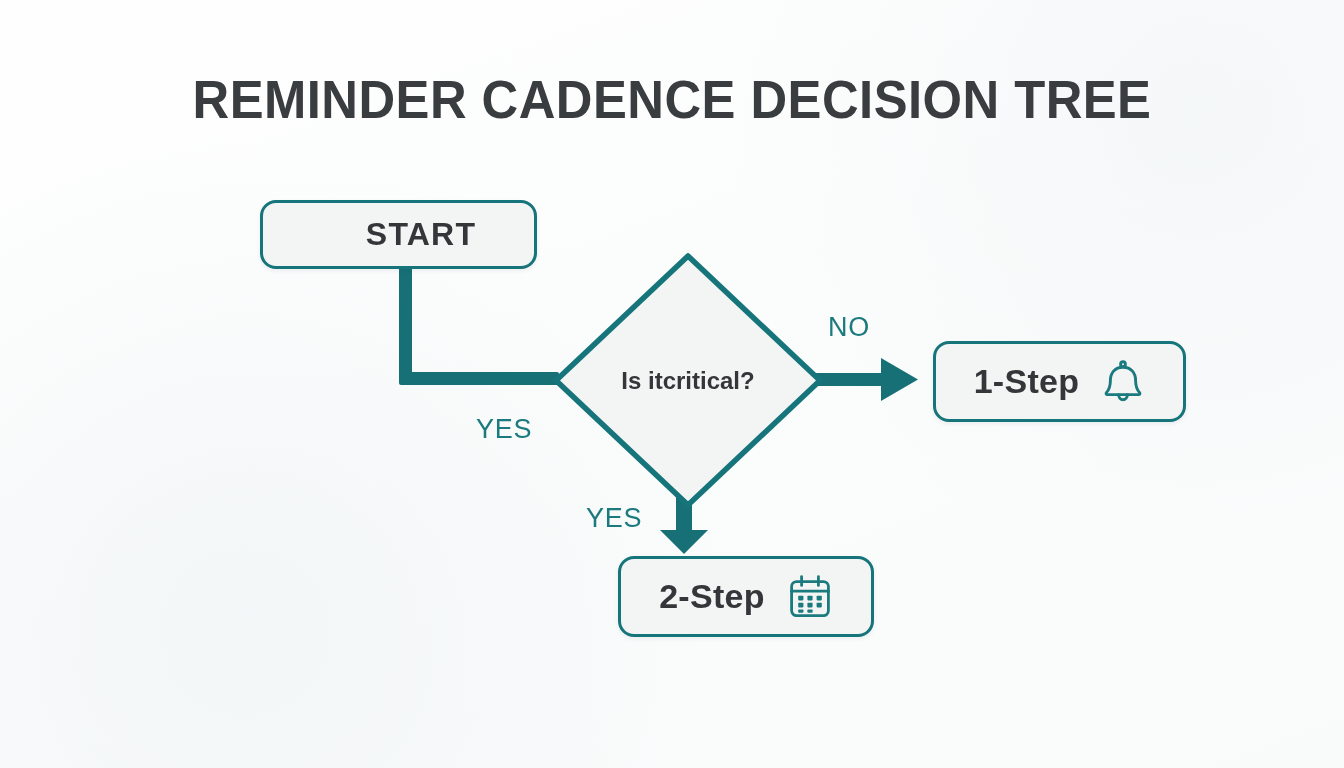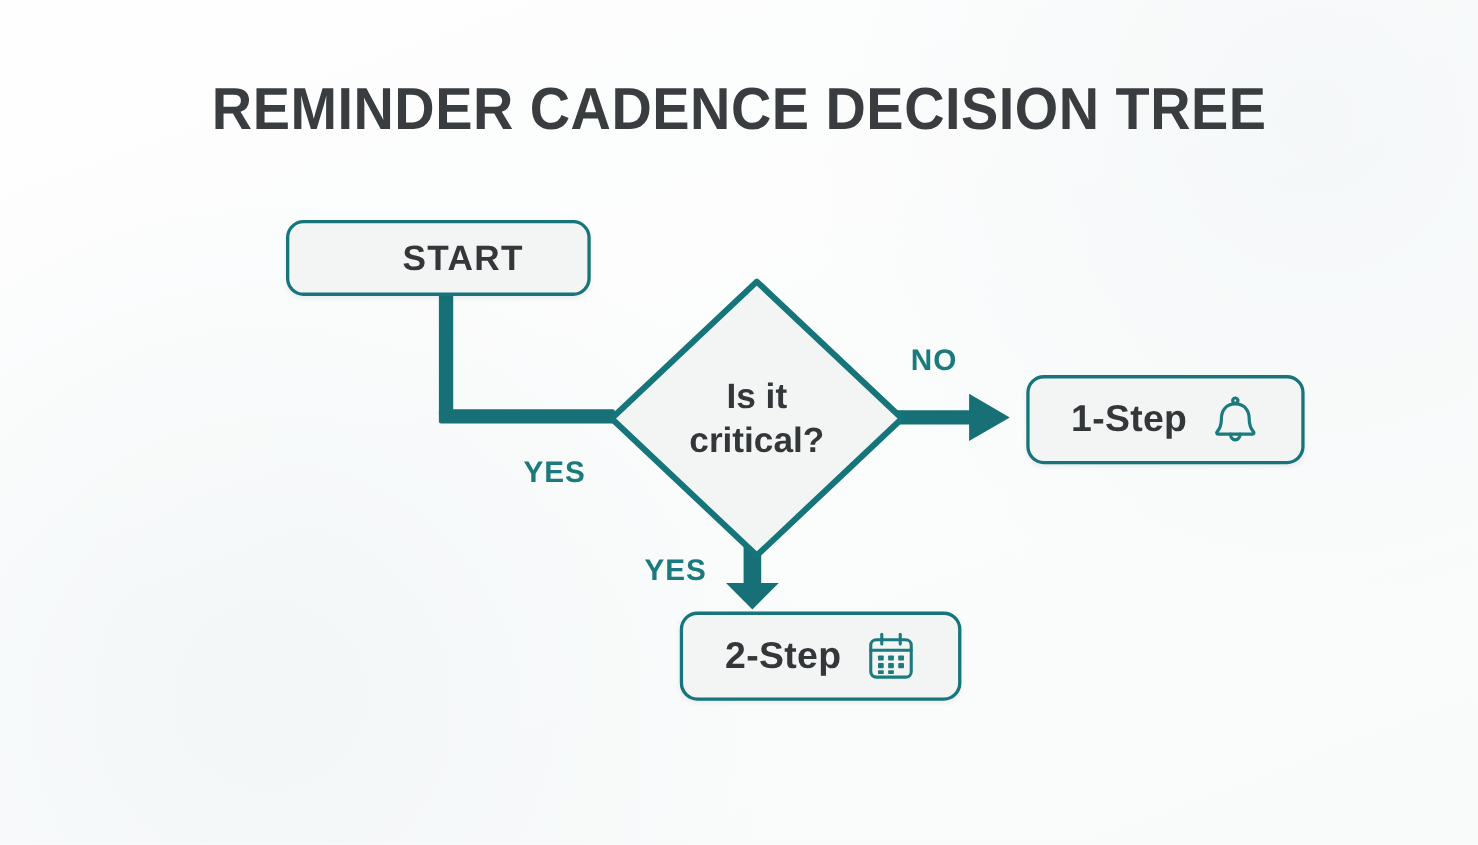--- a/index.html
+++ b/index.html
@@ -103,24 +103,24 @@
     height: 255px;
   }
   #node-decision .diamond-shape {
     position: absolute;
     inset: 0;
   }
   #node-decision .diamond-text {
     position: absolute;
     inset: 0;
     display: flex;
-    flex-direction: column;
+    flex-direction: row;
     align-items: center;
     justify-content: center;
-    font-size: 32px;
+    font-size: 24px;
     font-weight: 700;
     color: #343739;
     line-height: 1.22;
     text-align: center;
     pointer-events: none;
   }
 
   
   .connector {
     position: absolute;
@@ -158,21 +158,21 @@
     left: 656px;
     top: 494px;
     width: 56px;
     height: 62px;
   }
 
   
   .edge-label {
     position: absolute;
     font-size: 27px;
-    font-weight: 700;
+    font-weight: 400;
     color: #1b7a7e;
     letter-spacing: 0.8px;
     white-space: nowrap;
   }
   #label-yes-left {
     left: 476px;
     top: 414px;
   }
   #label-no {
     left: 828px;

